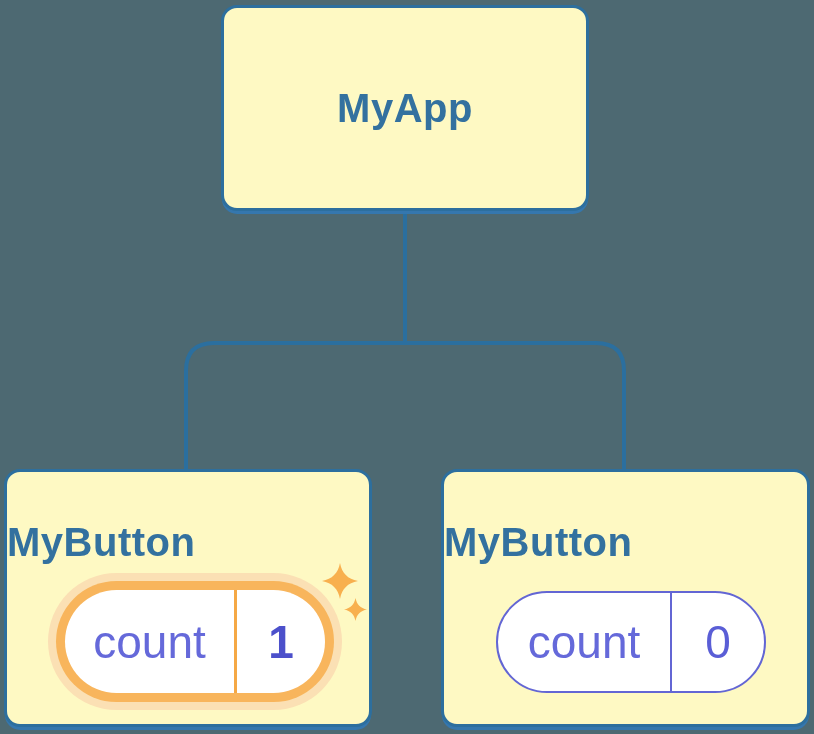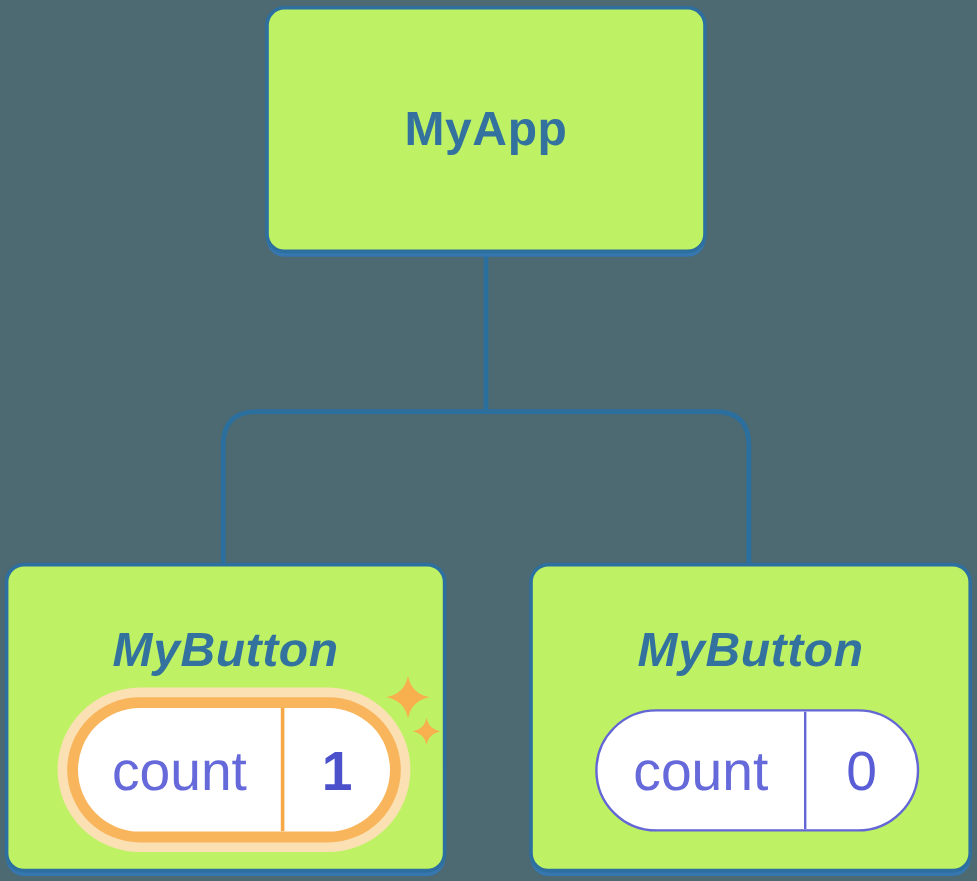--- a/index.html
+++ b/index.html
@@ -8,39 +8,38 @@
     width:814px;height:734px;
     background:#4d6972;
     font-family:"Liberation Sans", sans-serif;
     overflow:hidden;
   }
   .connectors{position:absolute;left:0;top:0;width:814px;height:734px;}
   .connectors path{stroke:#2b6f9f;stroke-width:4;fill:none;}
   .card{
     position:absolute;
     box-sizing:border-box;
-    background:#bef264;
+    background:#fef9c3;
     border:3px solid #2d6f9e;
     border-radius:16px;
     box-shadow:0 4px 0 -1px #3577ae;
   }
   .card-root{
     left:221px;top:5px;width:368px;height:206px;
     display:flex;align-items:center;justify-content:center;
   }
   .card-left{left:4px;top:469px;width:368px;height:258px;}
   .card-right{left:441px;top:469px;width:369px;height:258px;}
   .card-title{
     font-size:40px;font-weight:700;color:#33719f;
     letter-spacing:0.5px;line-height:1;
   }
   .child-title{
     position:absolute;left:0;right:0;top:50px;
-    text-align:center;
-    font-style:italic;
+    text-align:left;
   }
   .pill{
     position:absolute;
     box-sizing:border-box;
     display:flex;align-items:stretch;
     background:#ffffff;
     border-radius:999px;
     overflow:hidden;
   }
   .pill-highlighted{

